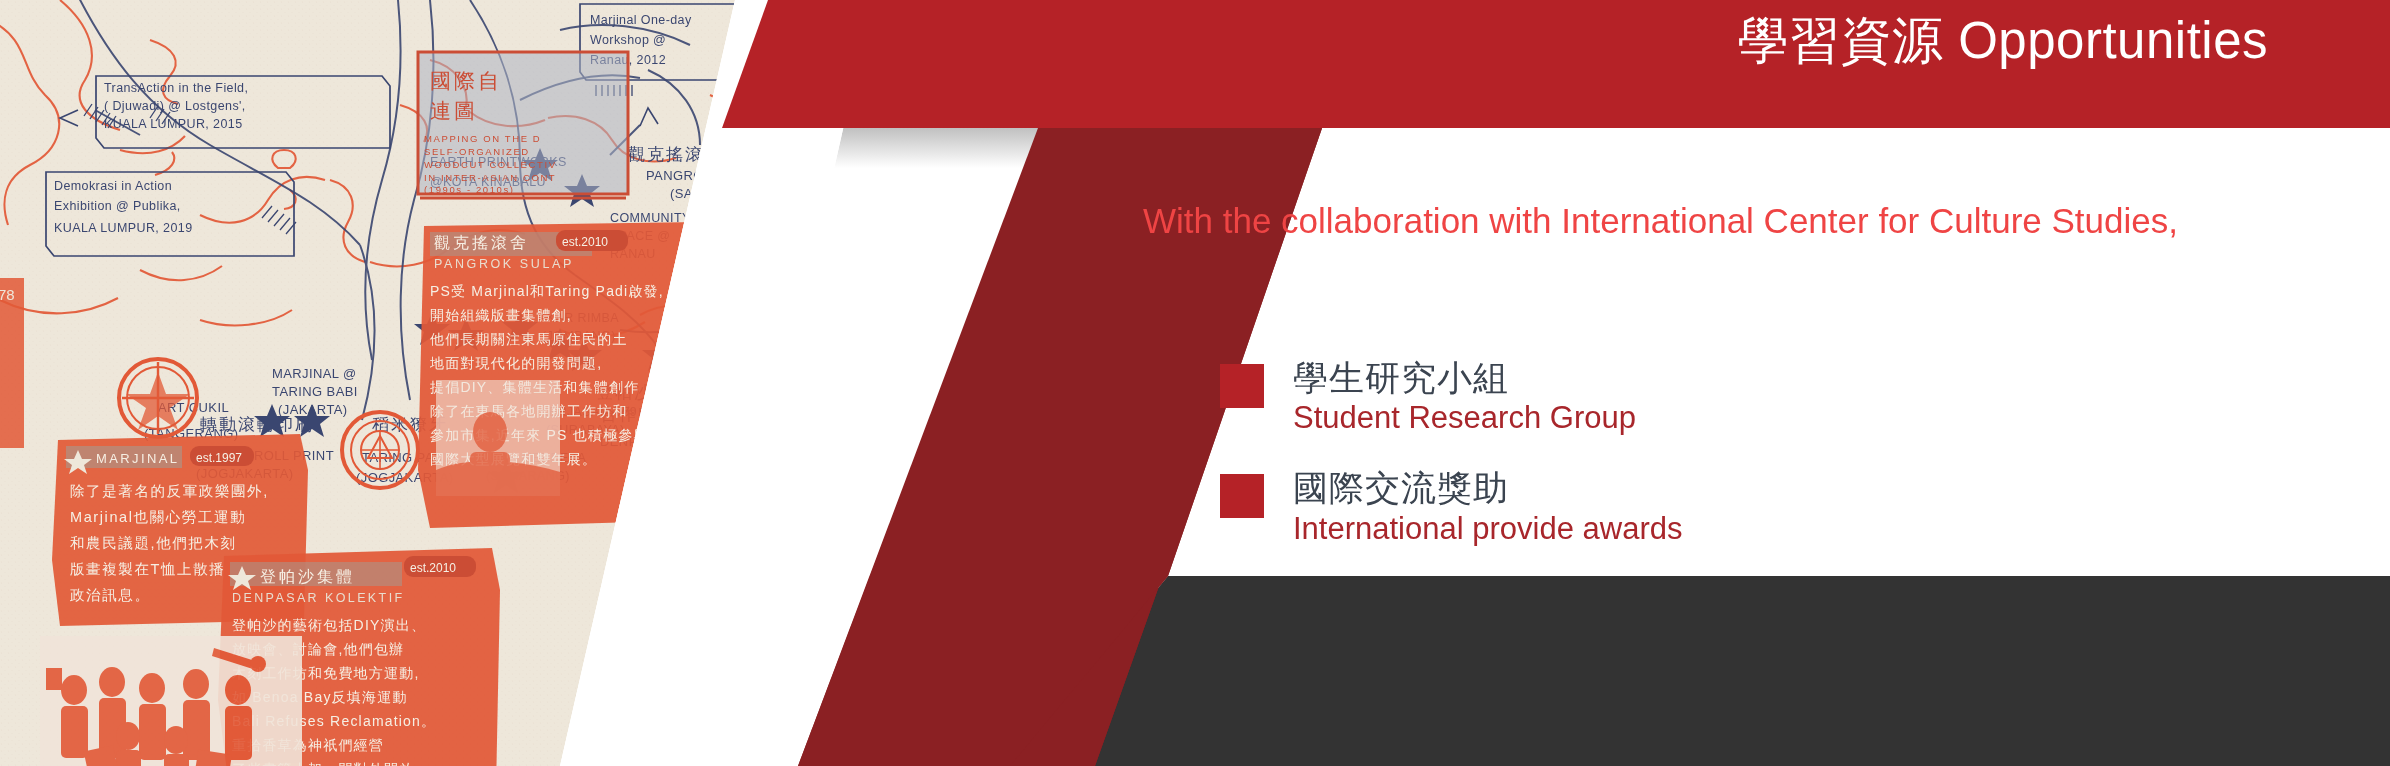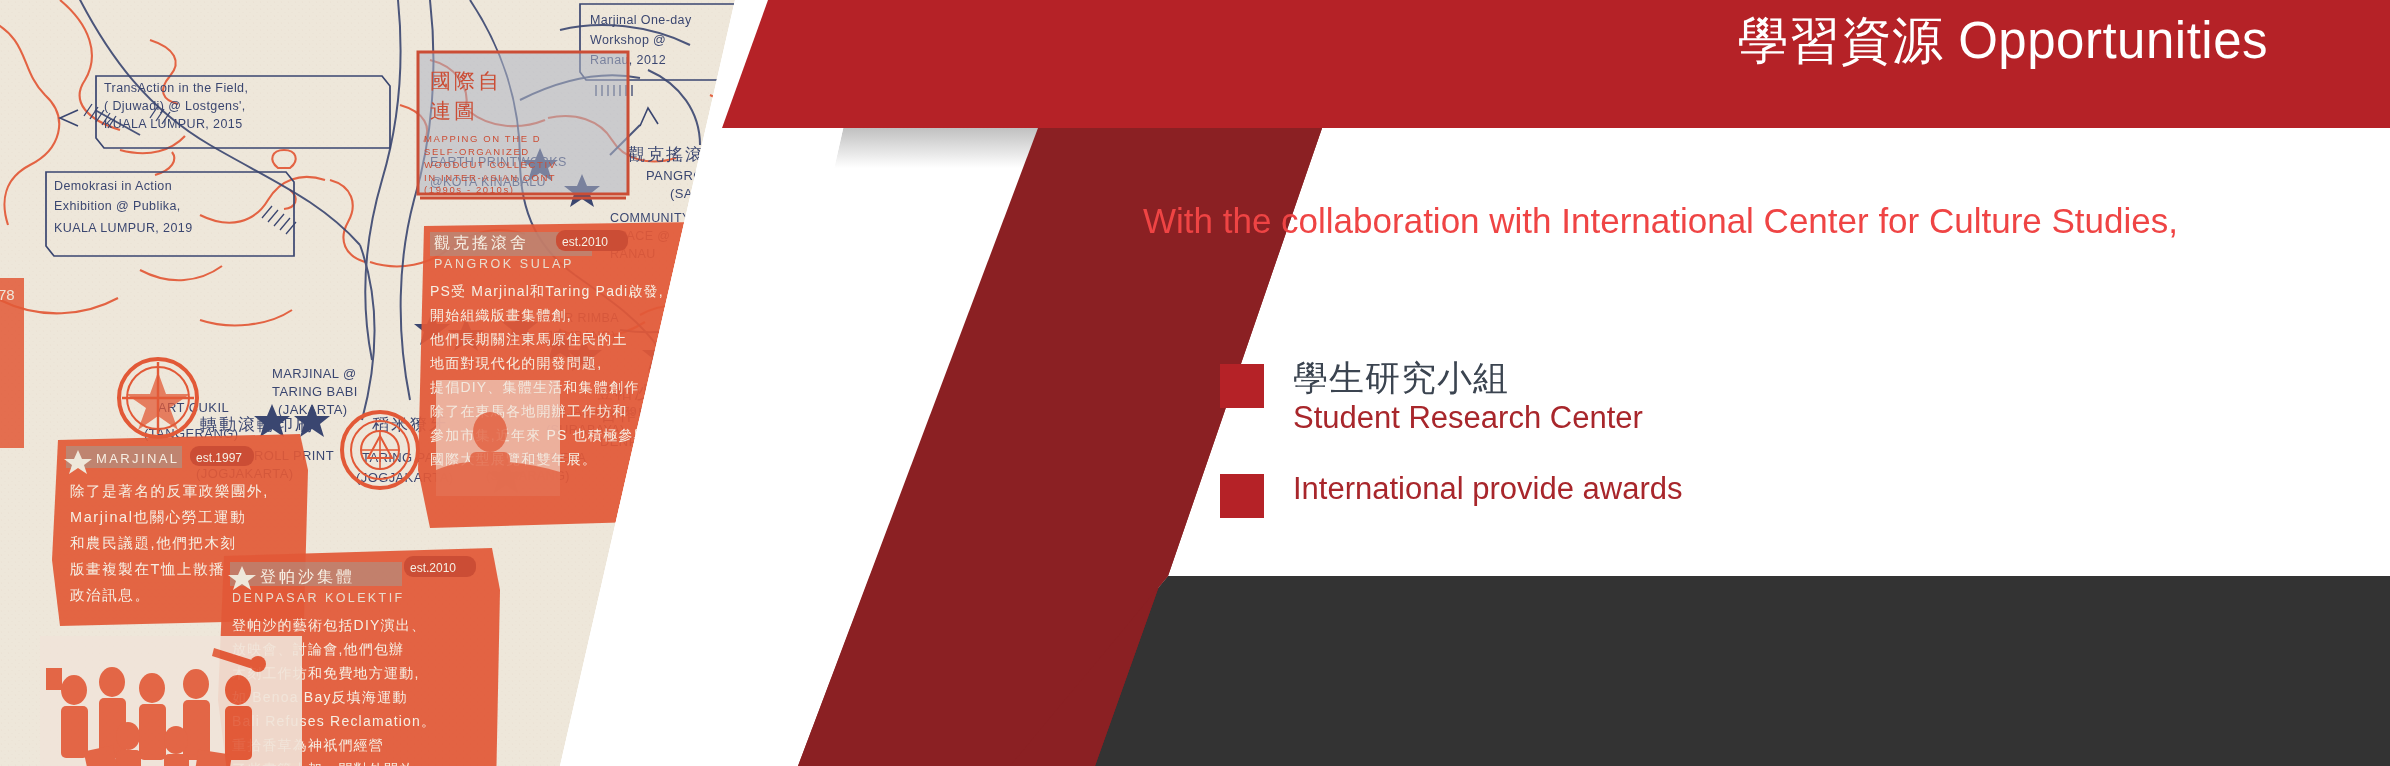--- a/index.html
+++ b/index.html
@@ -497,27 +497,28 @@
   <div id="intro">
     <div>With the collaboration with International Center for Culture Studies,</div>
   </div>
 
   <div id="bullets">
 
     <div class="bullet-row">
       <div class="bullet-square"></div>
       <div class="bullet-texts">
         <div class="bullet-zh">學生研究小組</div>
-        <div class="bullet-en">Student Research Center</div>
+        <div class="bullet-en">Student Research Group</div>
       </div>
     </div>
 
     <div class="bullet-row">
       <div class="bullet-square"></div>
       <div class="bullet-texts">
+        <div class="bullet-zh">國際交流獎助</div>
         <div class="bullet-en">International provide awards</div>
       </div>
     </div>
 
 
   </div>
 
 </div>
 
 </body></html>

